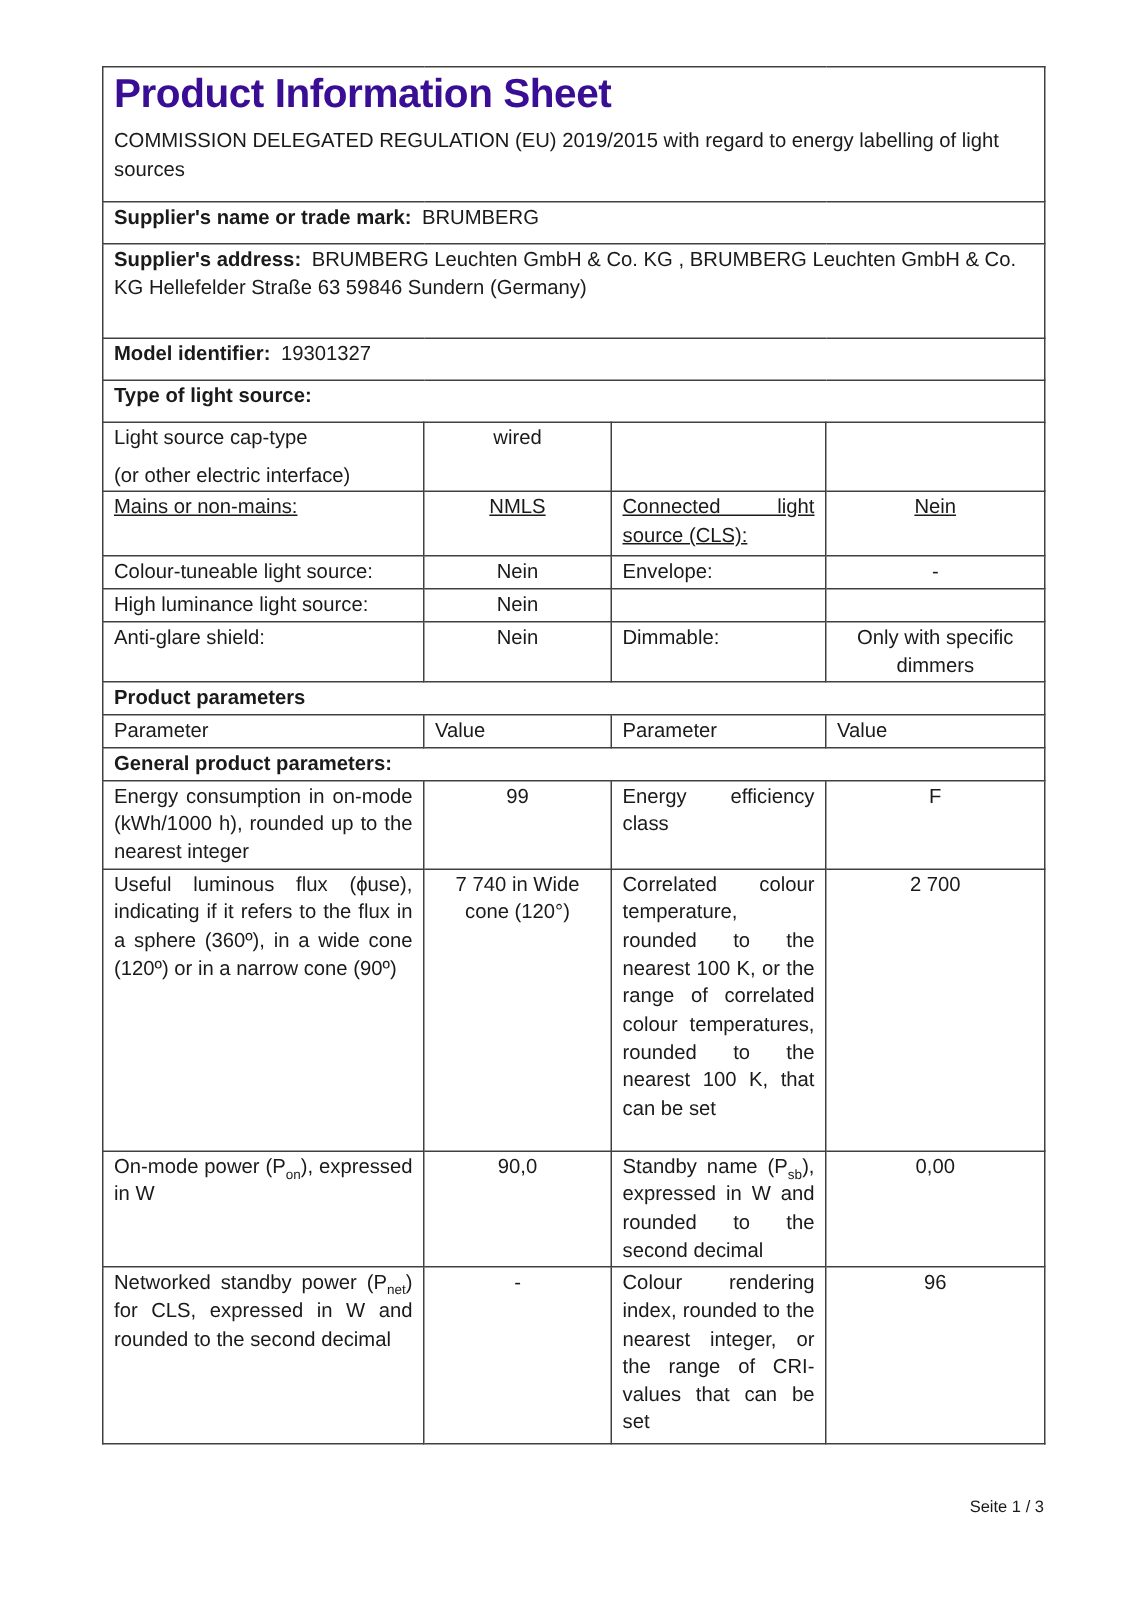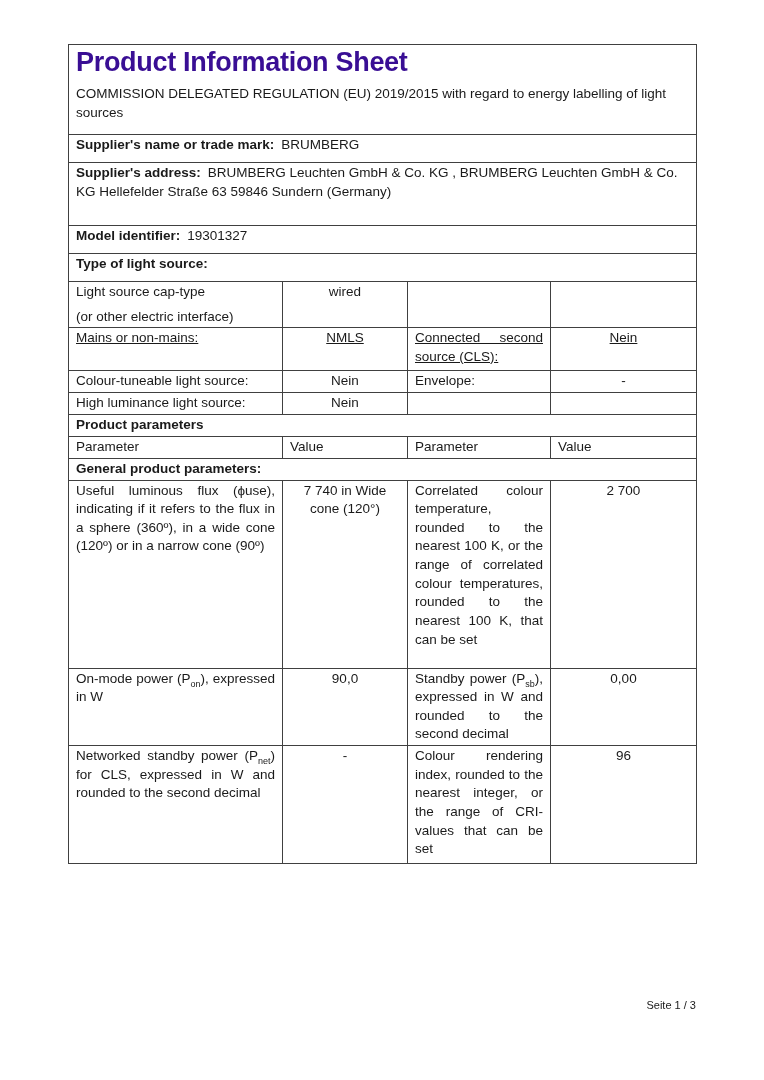--- a/index.html
+++ b/index.html
@@ -125,64 +125,76 @@
         <span class="blk">Light source cap-type</span>
         <span class="blk gap">(or other electric interface)</span>
       </td>
       <td class="vcell">wired</td>
       <td class="pcell"></td>
       <td class="vcell"></td>
     </tr>
     <tr class="h43">
       <td class="pcell">Mains or non-mains:</td>
       <td class="vcell">NMLS</td>
-      <td class="pcell">Connected second source (CLS):</td>
+      <td class="pcell">Connected light source (CLS):</td>
       <td class="vcell">Nein</td>
     </tr>
     <tr class="h21">
       <td class="pcell">Colour-tuneable light source:</td>
       <td class="vcell">Nein</td>
       <td class="pcell">Envelope:</td>
       <td class="vcell">-</td>
     </tr>
     <tr class="h22">
       <td class="pcell">High luminance light source:</td>
       <td class="vcell">Nein</td>
       <td class="pcell"></td>
       <td class="vcell"></td>
+    </tr>
+    <tr class="h39">
+      <td class="pcell">Anti-glare shield:</td>
+      <td class="vcell">Nein</td>
+      <td class="pcell">Dimmable:</td>
+      <td class="vcell">Only with specific dimmers</td>
     </tr>
 
     <tr class="h22">
       <td colspan="4" class="center-head">Product parameters</td>
     </tr>
 
     <tr class="h22">
       <td>Parameter</td>
       <td>Value</td>
       <td>Parameter</td>
       <td>Value</td>
     </tr>
 
     <tr class="h21">
       <td colspan="4" class="center-head">General product parameters:</td>
     </tr>
 
+    <tr class="h59">
+      <td class="pcell">Energy consumption in on-mode (kWh/1000 h), rounded up to the nearest integer</td>
+      <td class="vcell">99</td>
+      <td class="pcell">Energy efficiency class</td>
+      <td class="vcell">F</td>
+    </tr>
     <tr class="h188">
       <td class="pcell">Useful luminous flux (ϕuse), indicating if it refers to the flux in a sphere (360º), in a wide cone (120º) or in a narrow cone (90º)</td>
       <td class="vcell">7 740 in Wide cone (120°)</td>
       <td class="pcell">Correlated colour temperature, rounded to the nearest 100 K, or the range of correlated colour temperatures, rounded to the nearest 100 K, that can be set</td>
       <td class="vcell">2 700</td>
     </tr>
     <tr class="h77">
       <td class="pcell">
         <span>On-mode power (P</span><sub>on</sub><span>), expressed in W</span>
       </td>
       <td class="vcell">90,0</td>
       <td class="pcell">
-        <span>Standby power (P</span><sub>sb</sub><span>), expressed in W and rounded to the second decimal</span>
+        <span>Standby name (P</span><sub>sb</sub><span>), expressed in W and rounded to the second decimal</span>
       </td>
       <td class="vcell">0,00</td>
     </tr>
     <tr class="h118">
       <td class="pcell">
         <span>Networked standby power (P</span><sub>net</sub><span>) for CLS, expressed in W and rounded to the second decimal</span>
       </td>
       <td class="vcell">-</td>
       <td class="pcell">Colour rendering index, rounded to the nearest integer, or the range of CRI-values that can be set</td>
       <td class="vcell">96</td>

